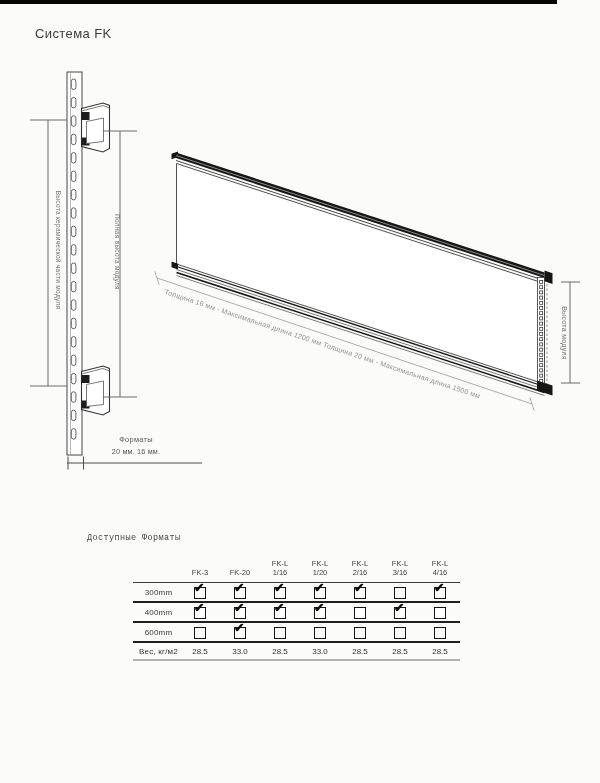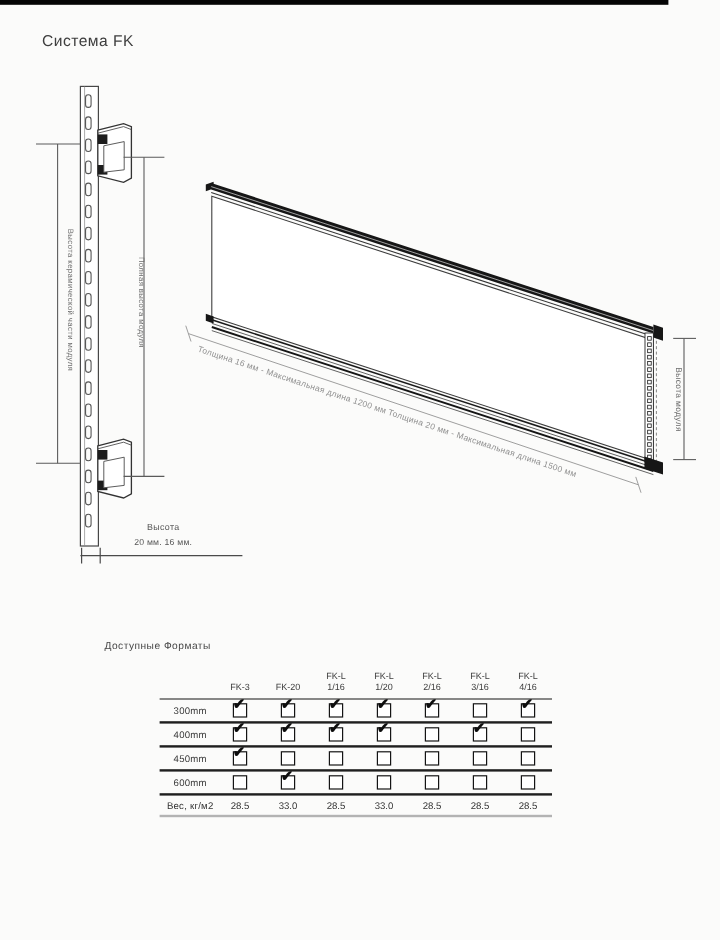--- a/index.html
+++ b/index.html
@@ -9,21 +9,21 @@
   #title{position:absolute;left:35px;top:26px;font-size:13px;letter-spacing:.4px;color:#3d3d3d;}
   #lineart{position:absolute;left:0;top:0;width:600px;height:520px;pointer-events:none;}
   .vlabel{position:absolute;font-size:6.5px;color:#6e6e6e;letter-spacing:.3px;text-align:center;white-space:nowrap;transform:rotate(90deg);}
   #ceramic-label{left:-23px;top:245px;width:160px;height:10px;}
   #fullheight-label{left:61px;top:247px;width:110px;height:10px;}
   #moduleheight-label{left:523px;top:328px;width:80px;height:10px;font-size:7px;}
   #thickness-label{position:absolute;left:98px;top:435px;width:76px;text-align:center;color:#565656;}
   #thickness-label .t1{display:block;font-size:7.4px;letter-spacing:.3px;}
   #thickness-label .t2{display:block;font-size:7.2px;margin-top:3px;letter-spacing:.2px;}
   #diagonal-label{position:absolute;left:166px;top:288px;width:410px;font-size:7px;color:#8f8f8f;letter-spacing:.22px;transform:rotate(18.4deg);transform-origin:0 0;white-space:nowrap;}
-  #formats-title{position:absolute;left:87px;top:533px;font-size:8.5px;letter-spacing:.4px;color:#474747;}
+  #formats-title{position:absolute;left:87px;top:533px;font-size:8.5px;letter-spacing:.4px;color:#474747;font-family:Liberation Mono, monospace;}
   #formats-table{position:absolute;left:133px;top:551px;border-collapse:collapse;table-layout:fixed;}
   #formats-table th,#formats-table td{padding:0;margin:0;}
   #formats-table col.lbl{width:47px;}
   #formats-table col.c{width:40px;}
   #formats-table thead th{height:26px;vertical-align:bottom;padding-bottom:5px;font-weight:400;font-size:7.5px;line-height:8.5px;color:#3c3c3c;border-bottom:1.3px solid #3a3a3a;text-align:center;}
   #formats-table tr.chk td{height:16.5px;border-bottom:2px solid #1f1f1f;text-align:center;vertical-align:middle;}
   #formats-table td.rowlbl{text-align:left;padding-left:4px;font-size:8px;color:#383838;letter-spacing:.2px;}
   #formats-table tr.spec td{height:16px;font-size:8px;color:#333;text-align:center;border-bottom:1.2px solid #4d4d4d;}
   #formats-table tr.wgt td{height:16px;font-size:8px;color:#333;text-align:center;border-bottom:2.5px solid #b3b3b3;}
   .cb{display:inline-block;position:relative;width:10px;height:10px;border:1.7px solid #141414;background:#fff;vertical-align:middle;}
@@ -161,21 +161,21 @@
         <line x1="561" y1="383" x2="580" y2="383"></line>
       </g>
     </g>
   </svg>
 
   <div class="vlabel" id="ceramic-label">Высота керамической части модуля</div>
   <div class="vlabel" id="fullheight-label">Полная высота модуля</div>
   <div class="vlabel" id="moduleheight-label">Высота модуля</div>
 
   <div id="thickness-label">
-    <span class="t1">Высота</span>
+    <span class="t1">Форматы</span>
     <span class="t2">20 мм. 16 мм.</span>
   </div>
 
   <div id="diagonal-label">Толщина 16 мм - Максимальная длина 1200 мм Толщина 20 мм - Максимальная длина 1500 мм</div>
 
   <div id="formats-title">Доступные Форматы</div>
   <table id="formats-table">
       <colgroup>
         <col class="lbl">
         <col class="c">
@@ -213,30 +213,20 @@
           <td class="rowlbl">400mm</td>
           <td><span class="cb checked"><span class="mark">✔</span></span></td>
           <td><span class="cb checked"><span class="mark">✔</span></span></td>
           <td><span class="cb checked"><span class="mark">✔</span></span></td>
           <td><span class="cb checked"><span class="mark">✔</span></span></td>
           <td><span class="cb"></span></td>
           <td><span class="cb checked"><span class="mark">✔</span></span></td>
           <td><span class="cb"></span></td>
         </tr>
         <tr class="chk">
-          <td class="rowlbl">450mm</td>
-          <td><span class="cb checked"><span class="mark">✔</span></span></td>
-          <td><span class="cb"></span></td>
-          <td><span class="cb"></span></td>
-          <td><span class="cb"></span></td>
-          <td><span class="cb"></span></td>
-          <td><span class="cb"></span></td>
-          <td><span class="cb"></span></td>
-        </tr>
-        <tr class="chk">
           <td class="rowlbl">600mm</td>
           <td><span class="cb"></span></td>
           <td><span class="cb checked"><span class="mark">✔</span></span></td>
           <td><span class="cb"></span></td>
           <td><span class="cb"></span></td>
           <td><span class="cb"></span></td>
           <td><span class="cb"></span></td>
           <td><span class="cb"></span></td>
         </tr>
         <tr class="wgt">

